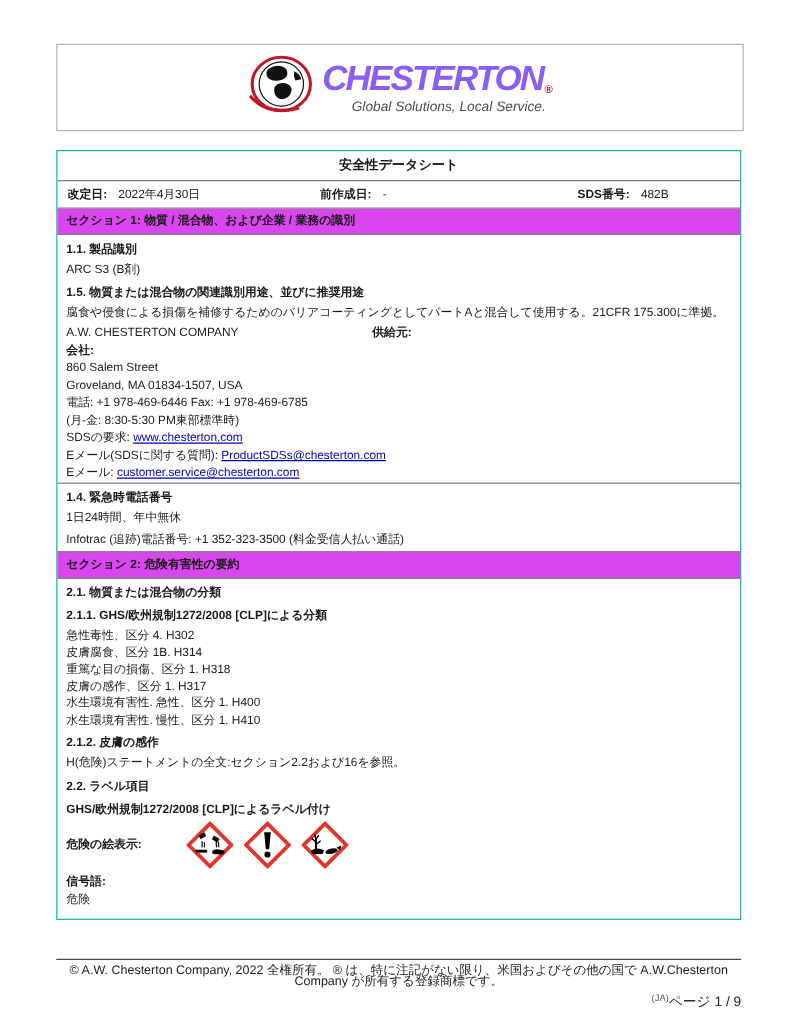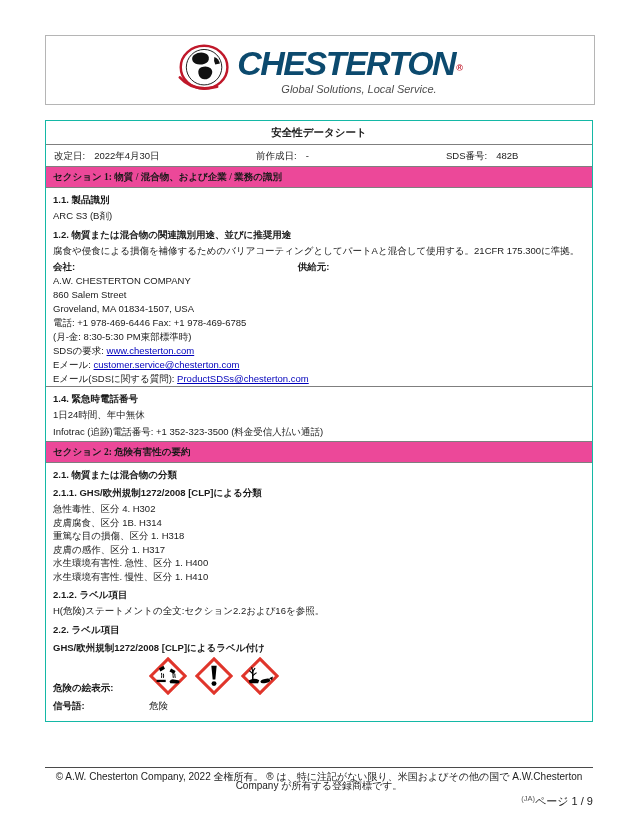--- a/index.html
+++ b/index.html
@@ -10,65 +10,65 @@
   
   .logo-box{
     position:absolute;left:45px;top:35px;width:548px;height:68px;
     border:1px solid #b5b5b5;display:flex;align-items:center;justify-content:center;
   }
   .logo{display:flex;align-items:center;}
   .globe{width:56px;height:56px;margin-right:4px;flex:0 0 auto;}
   .brand-col{display:flex;flex-direction:column;}
   .brand-line{display:flex;align-items:flex-start;line-height:1;}
   .brand-text{
-    font-size:34px;font-weight:bold;font-style:italic;color:#0c4a6e;
+    font-size:28px;font-weight:bold;font-style:italic;color:#8b5cf6;
     letter-spacing:-1.5px;line-height:1;
   }
   .brand-reg{font-size:9px;color:#c0182a;margin-top:18px;margin-left:1px;font-weight:bold;}
   .tagline{
     font-size:11px;font-style:italic;color:#4d4d4d;margin-top:3px;
     text-align:center;padding-left:18px;
   }
   
   .doc-table{
     position:absolute;left:45px;top:120px;width:548px;
     border:1px solid #14b8a6;font-size:9.5px;box-sizing:border-box;
   }
   .title-row{
     height:23px;line-height:23px;text-align:center;font-weight:bold;
     font-size:10.5px;border-bottom:1px solid #7f7f7f;
   }
   .date-row{
     height:21px;line-height:21px;border-bottom:1px solid #7f7f7f;position:relative;
   }
   .date-cell{position:absolute;white-space:nowrap;}
-  .date-cell b{font-weight:normal;}
+  .date-cell b{font-weight:bold;}
   .date-cell .val{margin-left:9px;font-weight:normal;}
-  .dc1{left:8px;} .dc2{left:210px;} .dc3{left:400px;}
+  .dc1{left:8px;} .dc2{left:210px;} .dc3{left:416px;}
   .section-bar{
-    height:20px;line-height:20px;background:#ec4899;font-weight:bold;
-    padding-left:7px;border-bottom:1px solid #7f7f7f;font-family:Liberation Serif, serif;
+    height:20px;line-height:20px;background:#d946ef;font-weight:bold;
+    padding-left:7px;border-bottom:1px solid #7f7f7f;
   }
   .bar-top{border-top:1px solid #7f7f7f;}
   .block{padding:0 7px;}
   .block-border-top{border-top:1px solid #7f7f7f;}
   .sub-title{font-weight:bold;margin:5px 0 3px;line-height:13px;}
   .body-line{margin:0 0 3px;line-height:13.5px;}
   .supplier-cols{display:flex;}
   .col-company{width:46%;}
   .col-supplier{flex:1;}
   .info-line{line-height:14px;white-space:nowrap;}
   .lbl-bold{font-weight:bold;}
   a.doc-link{color:#0000bb;text-decoration:underline;cursor:pointer;}
   .hazard-line{line-height:13.5px;}
-  .picto-row{display:flex;align-items:flex-end;margin:3px 0 4px;}
+  .picto-row{display:flex;align-items:center;margin:3px 0 4px;}
   .picto-label{width:96px;font-weight:bold;line-height:14px;}
   .pictos{display:flex;gap:8px;}
   .ghs{width:38px;height:38px;}
-  .signal-row{display:flex;margin:3px 0 8px;}
+  .signal-row{display:flex;margin:3px 0 8px;flex-direction:column;}
   .signal-label{width:96px;font-weight:bold;line-height:14px;}
   .signal-value{line-height:14px;}
   
   .footer{
     position:absolute;left:45px;top:767px;width:548px;
     border-top:1px solid #4a4a4a;color:#222;
   }
   .copyright{font-size:10px;text-align:center;margin-top:4px;line-height:9px;}
   .footer-row{display:flex;justify-content:flex-end;margin-top:4px;}
   .footer-lang{font-size:7.5px;color:#555;}
@@ -112,40 +112,40 @@
       <b>SDS番号:</b><span class="val">482B</span>
     </span>
   </div>
 
   <div class="section-bar">セクション 1:  物質 / 混合物、および企業 / 業務の識別</div>
 
   <div class="block">
     <div class="sub-title">1.1. 製品識別</div>
     <div class="body-line">ARC S3 (B剤)</div>
 
-    <div class="sub-title">1.2. 物質または混合物の関連識別用途、並びに推奨用途</div>
+    <div class="sub-title">1.5. 物質または混合物の関連識別用途、並びに推奨用途</div>
     <div class="body-line">腐食や侵食による損傷を補修するためのバリアコーティングとしてパートAと混合して使用する。21CFR 175.300に準拠。</div>
 
 
     <div class="supplier-cols">
       <div class="col-company">
+        <div class="info-line">A.W. CHESTERTON COMPANY</div>
         <div class="info-line lbl-bold">会社:</div>
-        <div class="info-line">A.W. CHESTERTON COMPANY</div>
         <div class="info-line">860 Salem Street</div>
         <div class="info-line">Groveland, MA 01834-1507,  USA</div>
         <div class="info-line">電話: +1 978-469-6446    Fax: +1 978-469-6785</div>
         <div class="info-line">(月-金: 8:30-5:30 PM東部標準時)</div>
         <div class="info-line">
           <span>SDSの要求: </span><a class="doc-link">www.chesterton.com</a>
         </div>
         <div class="info-line">
-          <span>Eメール: </span><a class="doc-link">customer.service@chesterton.com</a>
+          <span>Eメール(SDSに関する質問): </span><a class="doc-link">ProductSDSs@chesterton.com</a>
         </div>
         <div class="info-line">
-          <span>Eメール(SDSに関する質問): </span><a class="doc-link">ProductSDSs@chesterton.com</a>
+          <span>Eメール: </span><a class="doc-link">customer.service@chesterton.com</a>
         </div>
       </div>
       <div class="col-supplier">
         <div class="info-line lbl-bold">供給元:</div>
       </div>
     </div>
   </div>
 
   <div class="block block-border-top">
     <div class="sub-title">1.4. 緊急時電話番号</div>
@@ -159,21 +159,21 @@
     <div class="sub-title">2.1. 物質または混合物の分類</div>
     <div class="sub-title">2.1.1. GHS/欧州規制1272/2008 [CLP]による分類</div>
 
     <div class="hazard-line">急性毒性、区分 4. H302</div>
     <div class="hazard-line">皮膚腐食、区分 1B. H314</div>
     <div class="hazard-line">重篤な目の損傷、区分 1. H318</div>
     <div class="hazard-line">皮膚の感作、区分 1. H317</div>
     <div class="hazard-line">水生環境有害性. 急性、区分 1. H400</div>
     <div class="hazard-line">水生環境有害性. 慢性、区分 1. H410</div>
 
-    <div class="sub-title">2.1.2. ラベル項目</div>
+    <div class="sub-title">2.1.2. 皮膚の感作</div>
     <div class="body-line">H(危険)ステートメントの全文:セクション2.2および16を参照。</div>
 
     <div class="sub-title">2.2. ラベル項目</div>
     <div class="sub-title">GHS/欧州規制1272/2008 [CLP]によるラベル付け</div>
 
     <div class="picto-row">
       <div class="picto-label">危険の絵表示:</div>
       <div class="pictos">
 
         <svg class="ghs" viewBox="0 0 100 100">

